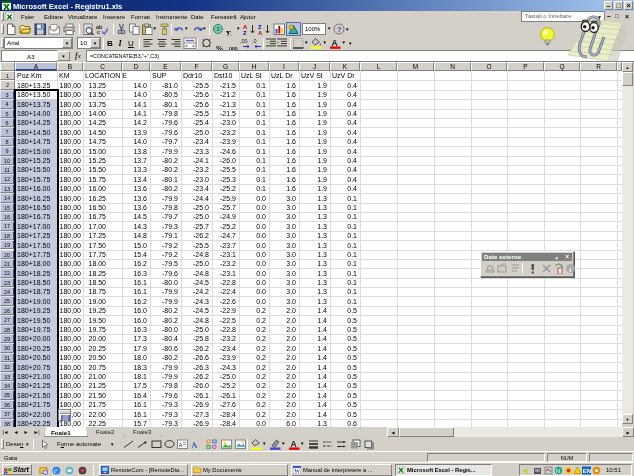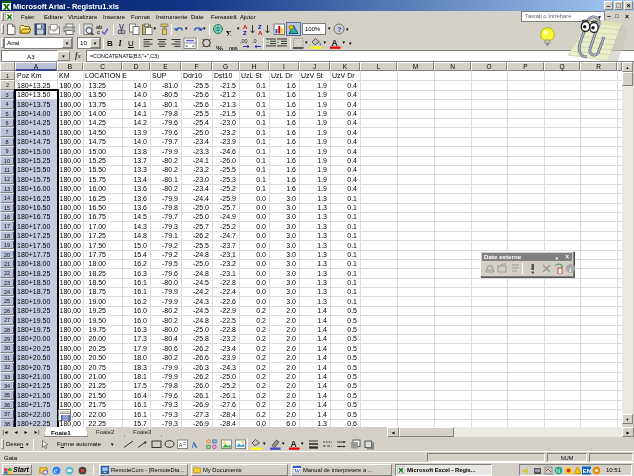--- a/index.html
+++ b/index.html
@@ -11,21 +11,21 @@
 .mi{font-size:6px;color:#000;position:absolute;white-space:nowrap}
 .cell{position:absolute;font-size:7px;color:#000;white-space:nowrap;line-height:9px}
 svg{vertical-align:top}
 </style></head><body>
 <div class="ab" style="left:0;top:0;width:634px;height:11px;background:linear-gradient(90deg,#0a246a 0%,#123585 30%,#a6caf0 100%)">
 <svg class="ab" style="left:2px;top:1px" width="9" height="9" viewBox="0 0 9 9">
       <rect x="0" y="0" width="9" height="9" fill="#fff"></rect>
       <rect x="0" y="0" width="9" height="2" fill="#0a6a0a"></rect>
       <path d="M1 3 L3.5 3 L4.5 5 L5.5 3 L8 3 L5.8 6 L8 9 L5.5 9 L4.4 6.9 L3.3 9 L1 9 L3.2 6 Z" fill="#0a7a0a"></path>
     </svg>
-<span class="ab" style="left:13px;top:1.5px;font-size:7.5px;font-weight:bold;color:#fff;white-space:nowrap">Microsoft Arial - Registru1.xls</span>
+<span class="ab" style="left:13px;top:1.5px;font-size:7.5px;font-weight:bold;color:#fff;white-space:nowrap">Microsoft Excel - Registru1.xls</span>
 <div class="ab raised" style="left:604px;top:1px;width:9px;height:9px;font-size:7px;line-height:7px;text-align:center;font-weight:bold">–</div>
 <div class="ab raised" style="left:614px;top:1px;width:9px;height:9px;font-size:7px;line-height:7px;text-align:center;font-weight:bold">□</div>
 <div class="ab raised" style="left:624px;top:1px;width:9px;height:9px;font-size:7px;line-height:7px;text-align:center;font-weight:bold">×</div>
 </div>
 <div class="ab" style="left:0;top:11px;width:634px;height:11px;background:#d4d0c8">
 <div class="ab grip" style="left:1px;top:1px;height:9px"></div>
 <svg class="ab" style="left:5px;top:1px" width="9" height="9" viewBox="0 0 9 9">
       <rect width="9" height="9" fill="#fff" stroke="#808080" stroke-width="1"></rect>
       <path d="M1.5 2.5 L3.5 2.5 L4.5 4 L5.5 2.5 L7.5 2.5 L5.6 4.8 L7.5 7.5 L5.5 7.5 L4.4 5.8 L3.4 7.5 L1.5 7.5 L3.3 4.8 Z" fill="#0a7a0a"></path>
     </svg>

